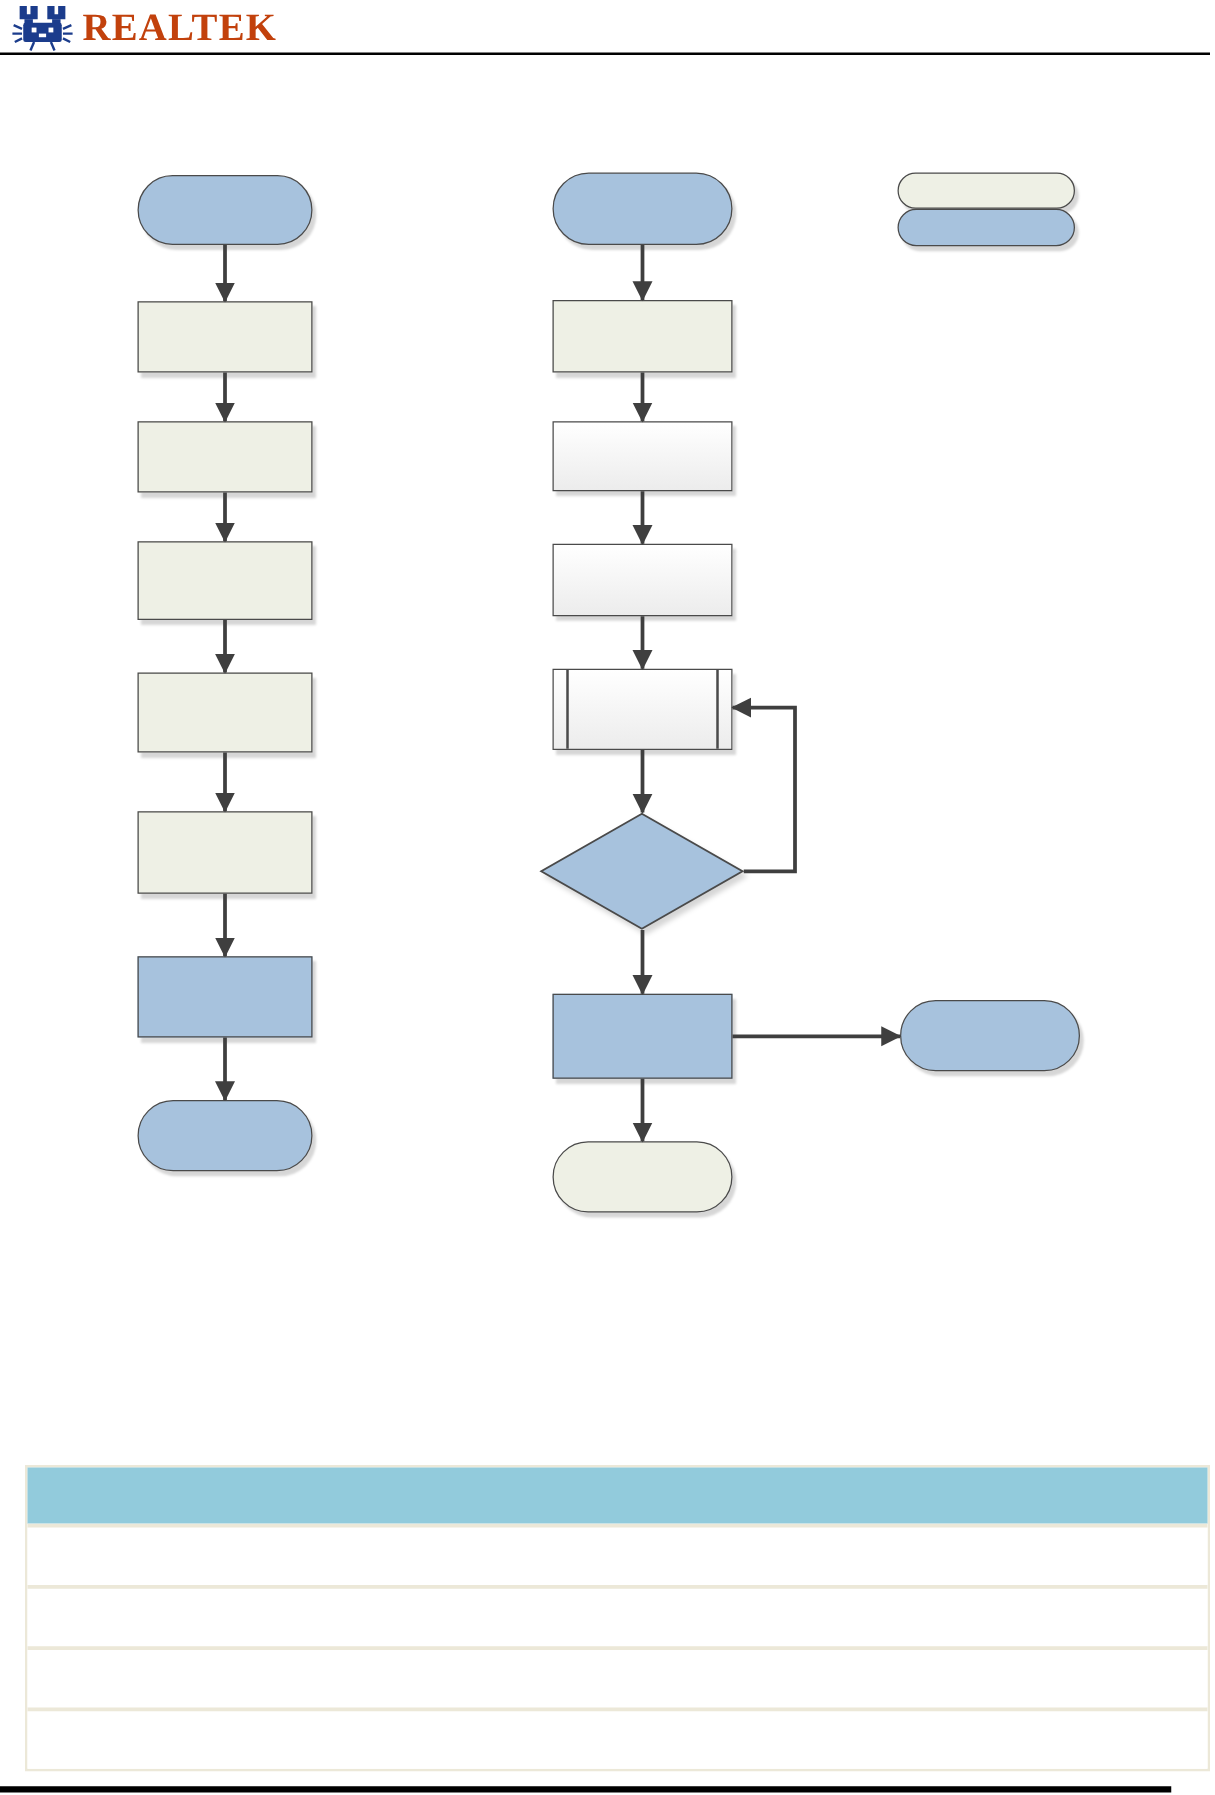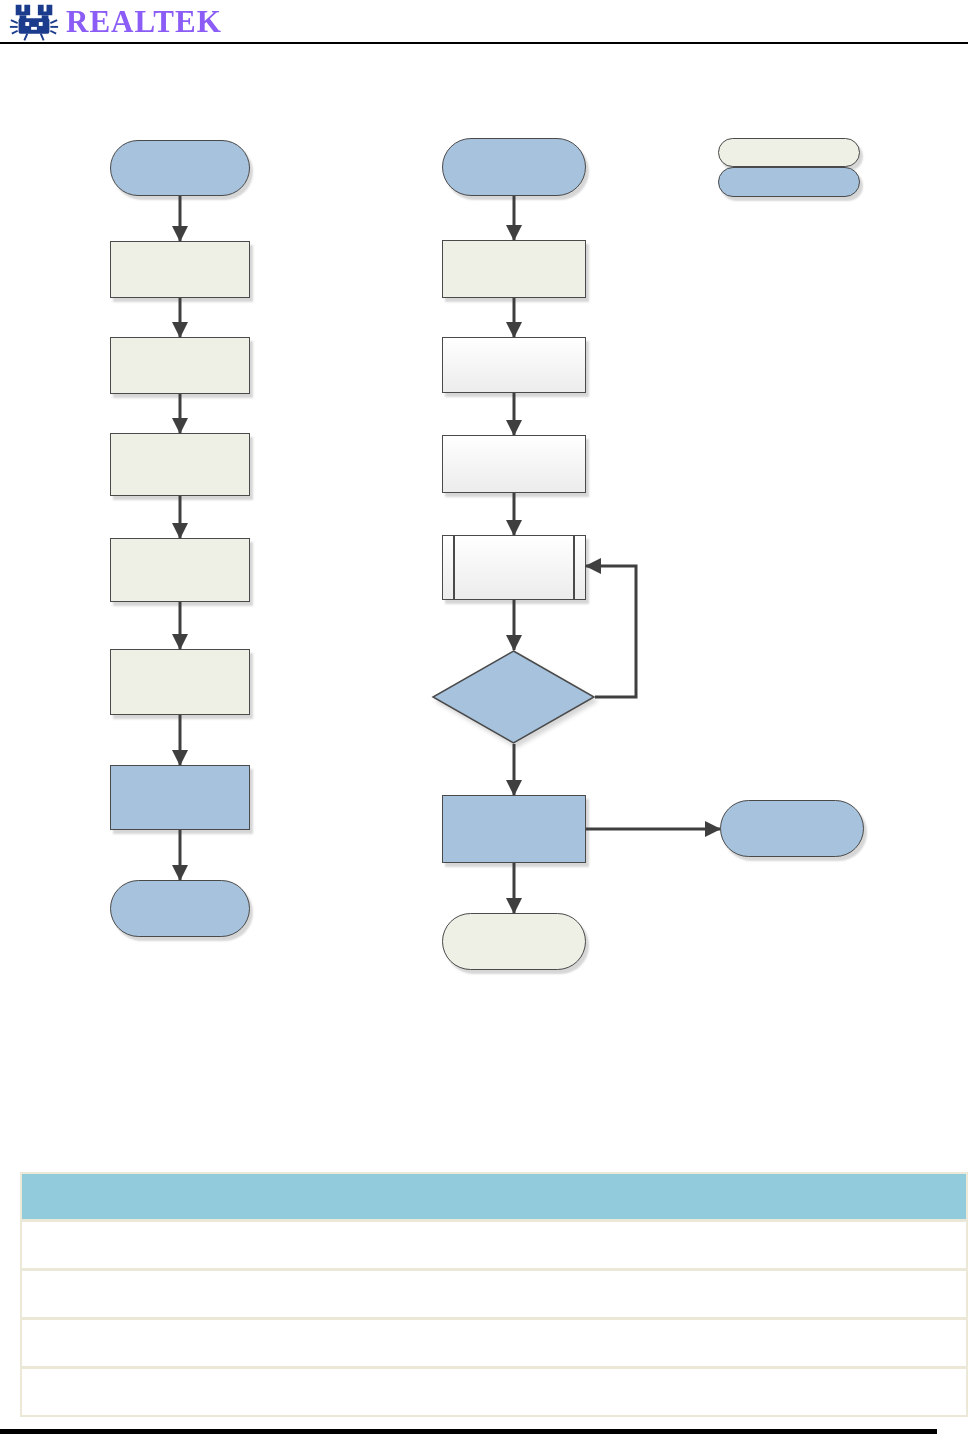--- a/index.html
+++ b/index.html
@@ -48,21 +48,21 @@
         <path d="M10 20 L3 17"></path>
         <path d="M10 24 L2 24"></path>
         <path d="M10 28 L4 31"></path>
         <path d="M44 20 L51 17"></path>
         <path d="M44 24 L52 24"></path>
         <path d="M44 28 L50 31"></path>
         <path d="M20 31 L17 38"></path>
         <path d="M34 31 L37 38"></path>
       </g>
     </svg>
-    <span id="logo-text" style="color: #8b5cf6;">REALTEK</span>
+    <span id="logo-text" style="color: #c2410c;">REALTEK</span>
   </div>
   <div id="header-rule" style="background: rgb(0, 0, 0);"></div>
 
   <div id="diagram-nodes">
       <div class="node" style="left: 110px; top: 140px; width: 140px; height: 56px; border: 1.5px solid rgb(74, 74, 74); background: rgb(167, 194, 221); border-radius: 28px;"></div>
       <div class="node" style="left: 110px; top: 241px; width: 140px; height: 57px; border: 1.5px solid rgb(74, 74, 74); background: rgb(238, 240, 229);"></div>
       <div class="node" style="left: 110px; top: 337px; width: 140px; height: 57px; border: 1.5px solid rgb(74, 74, 74); background: rgb(238, 240, 229);"></div>
       <div class="node" style="left: 110px; top: 433px; width: 140px; height: 63px; border: 1.5px solid rgb(74, 74, 74); background: rgb(238, 240, 229);"></div>
       <div class="node" style="left: 110px; top: 538px; width: 140px; height: 64px; border: 1.5px solid rgb(74, 74, 74); background: rgb(238, 240, 229);"></div>
       <div class="node" style="left: 110px; top: 649px; width: 140px; height: 66px; border: 1.5px solid rgb(74, 74, 74); background: rgb(238, 240, 229);"></div>

